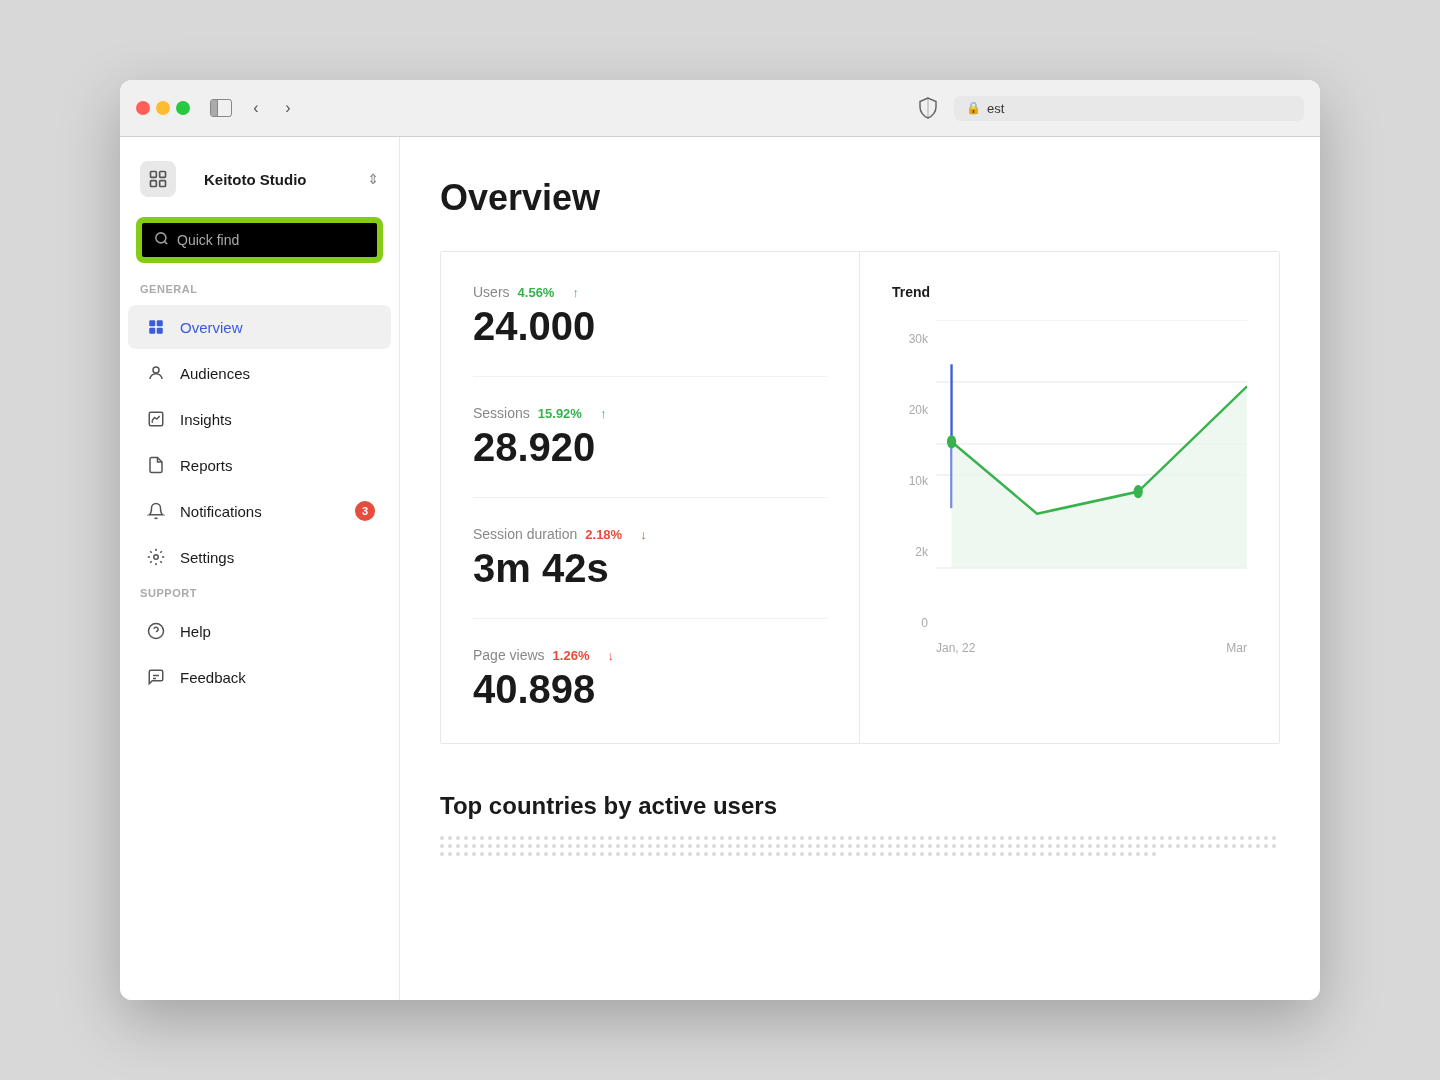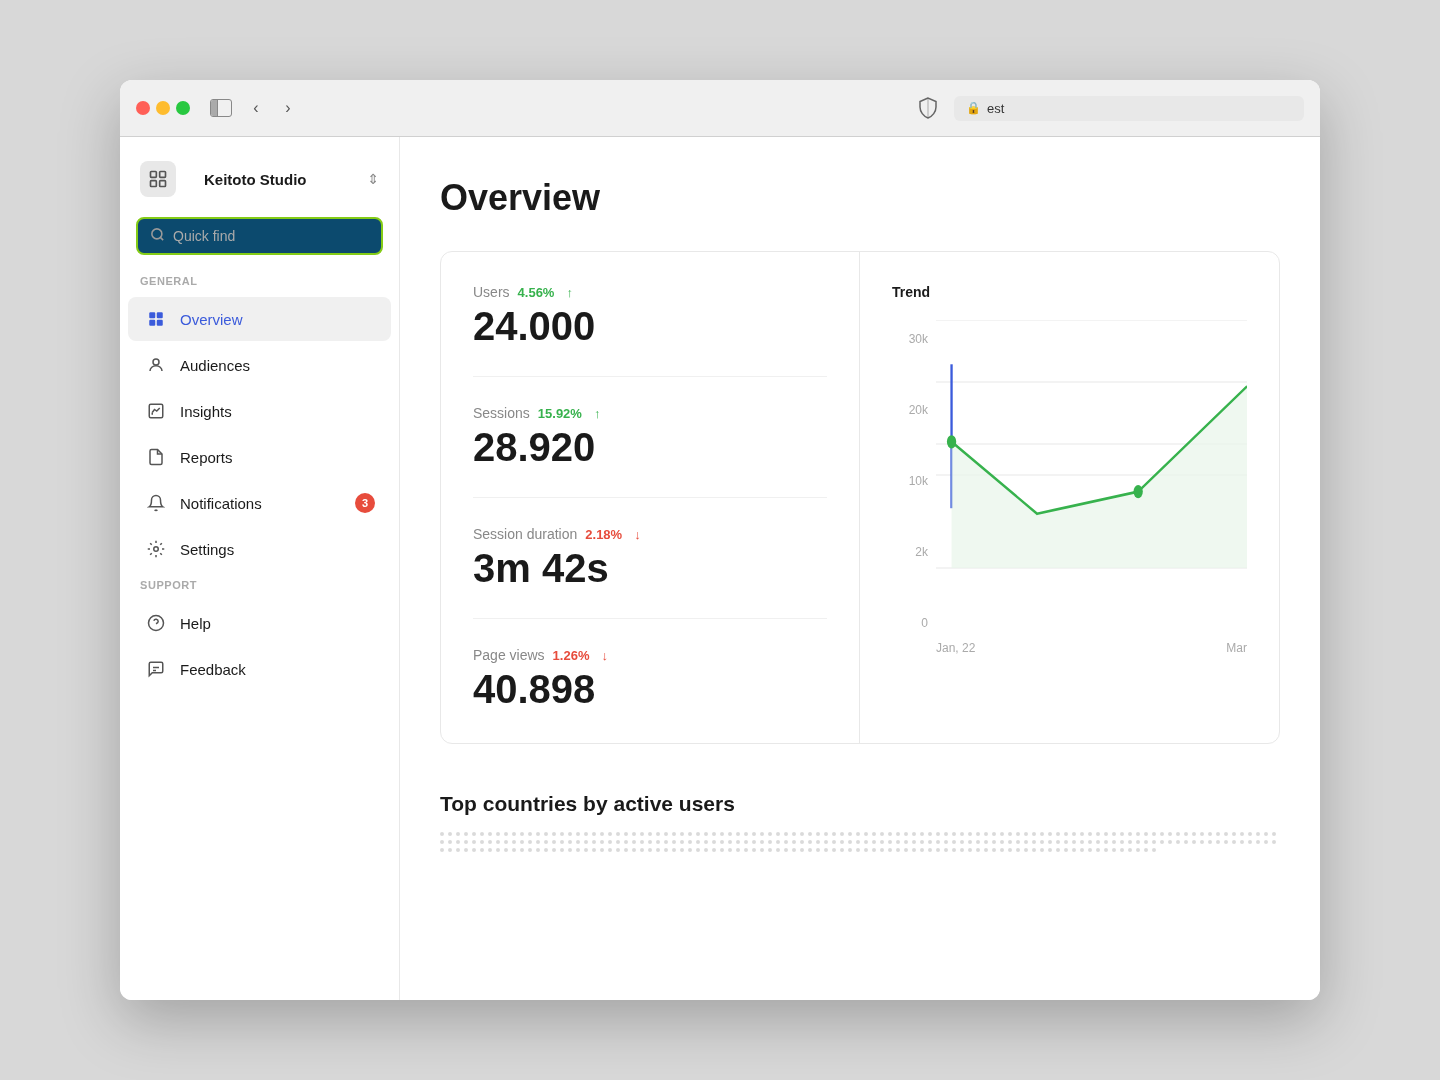--- a/index.html
+++ b/index.html
@@ -168,28 +168,28 @@
       flex: 1;
     }
 
     .workspace-chevron {
       color: #888;
       font-size: 14px;
     }
 
     .search-box {
       margin: 0 16px 20px;
-      background: #0c4a6e;
+      background: #000000;
       border-radius: 8px;
       padding: 8px 12px;
       display: flex;
       align-items: center;
       gap: 8px;
       cursor: pointer;
-      border: 2px solid #84cc16;
+      border: 6px solid #84cc16;
     }
 
     .search-icon {
       color: #999;
       font-size: 14px;
       flex-shrink: 0;
     }
 
     .search-placeholder {
       font-size: 14px;
@@ -275,21 +275,21 @@
       color: #1a1a1a;
       margin-bottom: 32px;
     }
 
     
     .content-grid {
       display: grid;
       grid-template-columns: 1fr 1fr;
       gap: 0;
       border: 1px solid #e8e8e8;
-      border-radius: 12px;
+      border-radius: 2px;
       overflow: hidden;
       margin-bottom: 40px;
     }
 
     .stats-panel {
       padding: 32px;
       border-right: 1px solid #e8e8e8;
     }
 
     .stat-item {
@@ -314,21 +314,21 @@
     .stat-label {
       font-size: 14px;
       color: #888;
     }
 
     .stat-change {
       font-size: 13px;
       font-weight: 600;
       display: flex;
       align-items: center;
-      gap: 12px;
+      gap: 18px;
     }
 
     .stat-change.up { color: #37b24d; }
     .stat-change.down { color: #e74c3c; }
 
     .stat-value {
       font-size: 40px;
       font-weight: 700;
       color: #1a1a1a;
       line-height: 1.1;
@@ -392,21 +392,21 @@
       font-size: 12px;
       color: #aaa;
     }
 
     
     .bottom-section {
       padding-top: 8px;
     }
 
     .section-title {
-      font-size: 21px;
+      font-size: 24px;
       font-weight: 700;
       color: #1a1a1a;
       margin-bottom: 16px;
     }
 
     .world-map-placeholder {
       width: 100%;
       height: 120px;
       position: relative;
       overflow: hidden;

